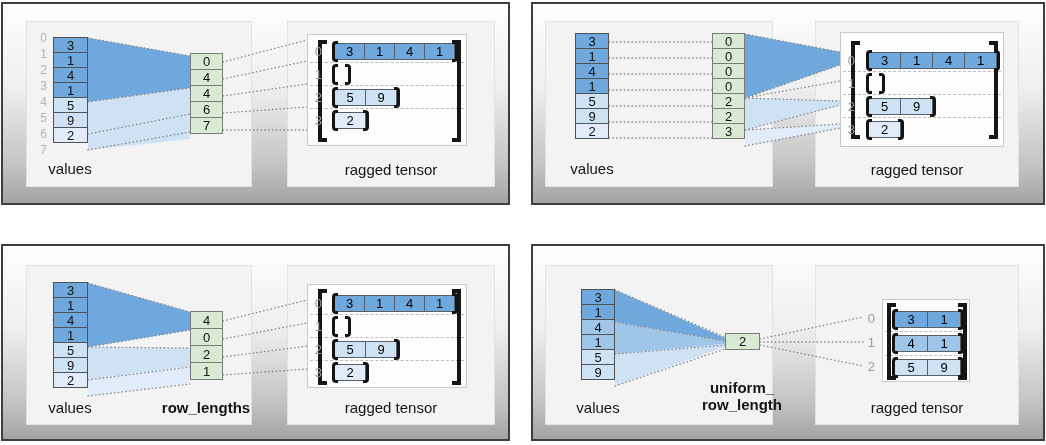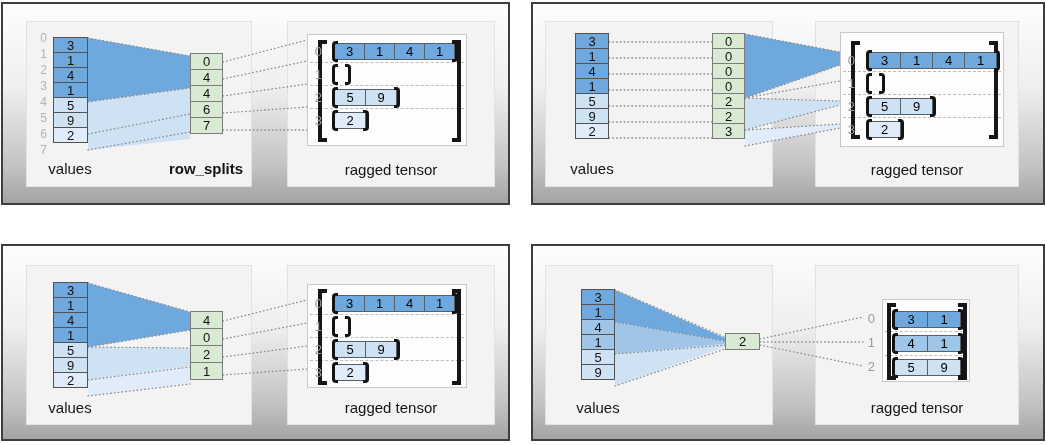--- a/index.html
+++ b/index.html
@@ -72,21 +72,20 @@
       <div class="cell vc b4">2</div>
     </div>
     <div class="col" style="left:187px;top:50px">
       <div class="cell gc" style="width:33px;height:17px;line-height:16px">0</div>
       <div class="cell gc" style="width:33px;height:17px;line-height:16px">4</div>
       <div class="cell gc" style="width:33px;height:17px;line-height:16px">4</div>
       <div class="cell gc" style="width:33px;height:17px;line-height:16px">6</div>
       <div class="cell gc" style="width:33px;height:17px;line-height:16px">7</div>
     </div>
     <div class="lbl" style="left:17px;top:156px;width:100px">values</div>
-    <div class="lbl bold" style="left:143px;top:156px;width:120px">row_splits</div>
     <div class="lbl" style="left:318px;top:157px;width:140px">ragged tensor</div>
     <div class="tbox" style="left:304px;top:30px;width:160px;height:112px">
       <div class="bb bbl" style="left:10px;top:5px;height:102px"></div>
       <div class="bb bbr" style="left:144px;top:5px;height:102px"></div>
       <div class="sep" style="top:27px"></div>
       <div class="sep" style="top:50px"></div>
       <div class="sep" style="top:73px"></div>
       <span class="ridx" style="left:2px;top:9px">0</span>
       <span class="ridx" style="left:2px;top:32px">1</span>
       <span class="ridx" style="left:2px;top:55px">2</span>
@@ -227,20 +226,21 @@
       <div class="cell vc b3">9</div>
       <div class="cell vc b4">2</div>
     </div>
     <div class="col" style="left:187px;top:66px">
       <div class="cell gc" style="width:33px;height:18px;line-height:17px">4</div>
       <div class="cell gc" style="width:33px;height:18px;line-height:17px">0</div>
       <div class="cell gc" style="width:33px;height:18px;line-height:17px">2</div>
       <div class="cell gc" style="width:33px;height:18px;line-height:17px">1</div>
     </div>
     <div class="lbl" style="left:17px;top:153px;width:100px">values</div>
+    <div class="lbl bold" style="left:143px;top:153px;width:120px">row_lengths</div>
     <div class="lbl" style="left:318px;top:153px;width:140px">ragged tensor</div>
     <div class="tbox" style="left:304px;top:38px;width:160px;height:104px">
       <div class="bb bbl" style="left:10px;top:4px;height:96px"></div>
       <div class="bb bbr" style="left:144px;top:4px;height:96px"></div>
       <div class="sep" style="top:29px"></div>
       <div class="sep" style="top:52px"></div>
       <div class="sep" style="top:75px"></div>
       <span class="ridx" style="left:2px;top:11px">0</span>
       <span class="ridx" style="left:2px;top:34px">1</span>
       <span class="ridx" style="left:2px;top:57px">2</span>
@@ -294,20 +294,24 @@
       <div class="cell vc b1" style="width:34px">1</div>
       <div class="cell vc b2" style="width:34px">4</div>
       <div class="cell vc b2" style="width:34px">1</div>
       <div class="cell vc b3" style="width:34px">5</div>
       <div class="cell vc b3" style="width:34px">9</div>
     </div>
     <div class="col" style="left:192px;top:88px">
       <div class="cell gc" style="width:35px;height:17px;line-height:16px">2</div>
     </div>
     <div class="lbl" style="left:15px;top:153px;width:100px">values</div>
+    <div class="lbl bold" style="left:139px;top:133px;width:140px">
+      <div>uniform_</div>
+      <div>row_length</div>
+    </div>
     <div class="lbl" style="left:314px;top:153px;width:140px">ragged tensor</div>
     <span class="ridx" style="left:330px;top:65px">0</span>
     <span class="ridx" style="left:330px;top:89px">1</span>
     <span class="ridx" style="left:330px;top:113px">2</span>
     <div class="tbox" style="left:349px;top:53px;width:88px;height:83px">
       <div class="bb bbl" style="left:4px;top:3px;height:77px"></div>
       <div class="bb bbr" style="left:75px;top:3px;height:77px"></div>
       <div class="sep" style="top:31px"></div>
       <div class="sep" style="top:55px"></div>
       <div class="trow" style="left:9px;top:9px">

